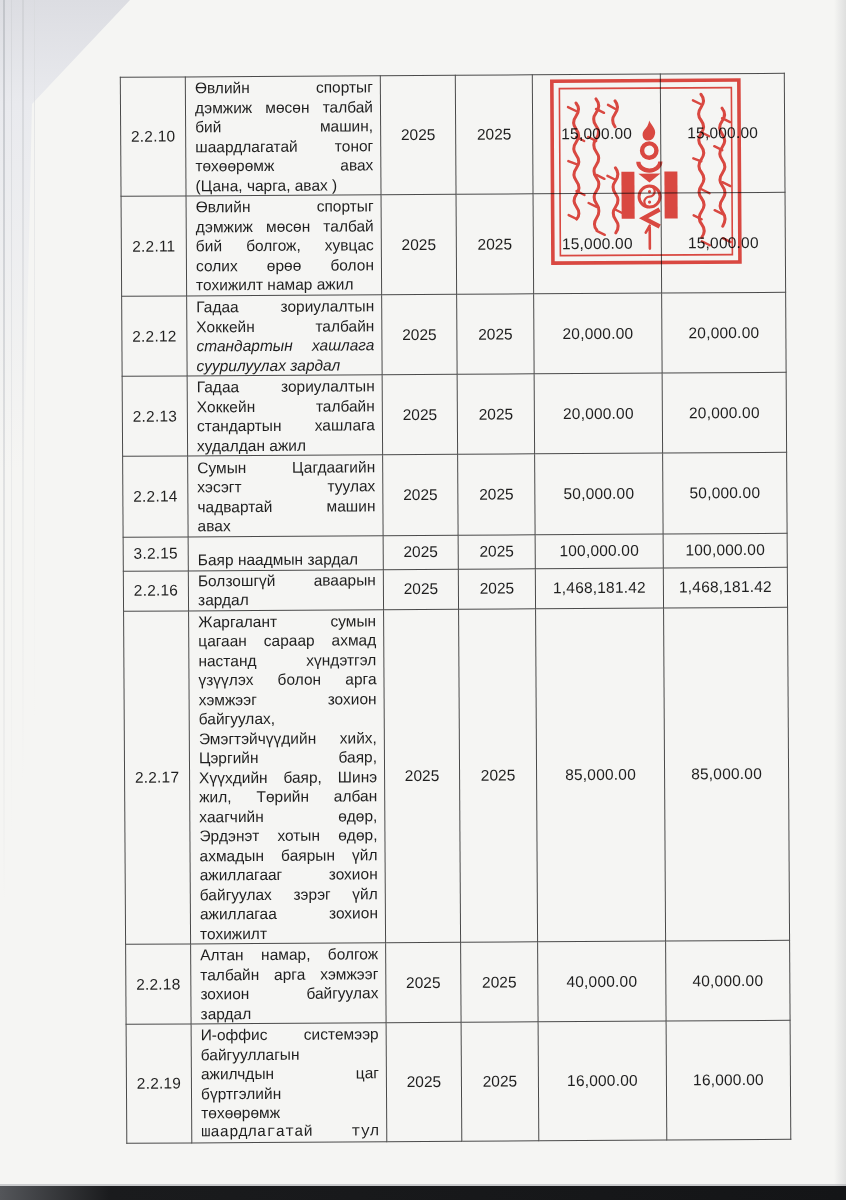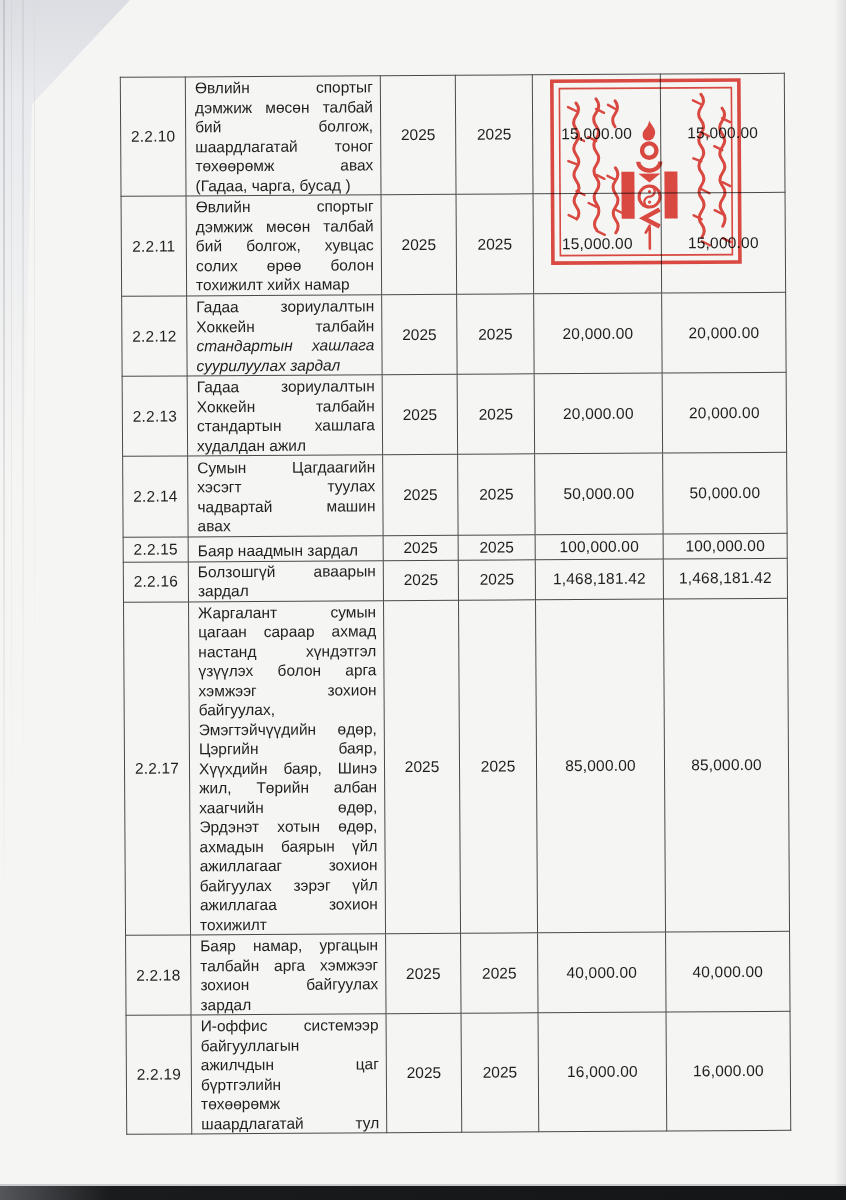--- a/index.html
+++ b/index.html
@@ -39,21 +39,21 @@
   table.budget td{
     border:1px solid #4a4a4a;vertical-align:middle;
     padding:0;overflow:hidden;
   }
   td.c-no{text-align:center;letter-spacing:.2px;}
   td.c-desc{vertical-align:top;}
   .desc{padding:1px 7px 0 9px;}
   .desc .line{line-height:19.5px;text-align:justify;text-align-last:justify;white-space:nowrap;}
   .desc .line{white-space:normal;}
   .desc .line:last-child{text-align-last:left;}
-  .desc.justify-all .line:last-child{text-align-last:justify;}
+  .desc.justify-all .line:last-child{text-align-last:justify;font-family:Liberation Mono, monospace;}
   .desc .line.it{font-style:italic;}
   td.c-year{text-align:center;}
   td.c-amt{text-align:center;letter-spacing:.2px;}
   
   .stamp{position:absolute;left:552px;top:79px;width:193px;height:188px;
     mix-blend-mode:multiply;opacity:.93;}
 </style>
 </head>
 <body>
 
@@ -72,40 +72,40 @@
         <col style="width:128px">
         <col style="width:124px">
     </colgroup>
     <tbody>
       <tr style="height:117px">
         <td class="c-no">2.2.10</td>
         <td class="c-desc">
             <div class="desc">
               <div class="line">Өвлийн спортыг</div>
               <div class="line">дэмжиж мөсөн талбай</div>
-              <div class="line">бий болгож,</div>
+              <div class="line">бий машин,</div>
               <div class="line">шаардлагатай тоног</div>
               <div class="line">төхөөрөмж авах</div>
-              <div class="line">(Гадаа, чарга, бусад )</div>
+              <div class="line">(Цана, чарга, авах )</div>
             </div>
           </td>
         <td class="c-year">2025</td>
         <td class="c-year">2025</td>
         <td class="c-amt">15,000.00</td>
         <td class="c-amt">15,000.00</td>
       </tr>
       <tr style="height:100px">
         <td class="c-no">2.2.11</td>
         <td class="c-desc">
             <div class="desc">
               <div class="line">Өвлийн спортыг</div>
               <div class="line">дэмжиж мөсөн талбай</div>
               <div class="line">бий болгож, хувцас</div>
               <div class="line">солих өрөө болон</div>
-              <div class="line">тохижилт хийх намар</div>
+              <div class="line">тохижилт намар ажил</div>
             </div>
           </td>
         <td class="c-year">2025</td>
         <td class="c-year">2025</td>
         <td class="c-amt">15,000.00</td>
         <td class="c-amt">15,000.00</td>
       </tr>
       <tr style="height:79px">
         <td class="c-no">2.2.12</td>
         <td class="c-desc">
@@ -145,23 +145,23 @@
               <div class="line">чадвартай машин</div>
               <div class="line">авах</div>
             </div>
           </td>
         <td class="c-year">2025</td>
         <td class="c-year">2025</td>
         <td class="c-amt">50,000.00</td>
         <td class="c-amt">50,000.00</td>
       </tr>
       <tr style="height:21px">
-        <td class="c-no">2.2.15</td>
-        <td class="c-desc">
-            <div class="desc" style="padding-top:4px">
+        <td class="c-no">3.2.15</td>
+        <td class="c-desc">
+            <div class="desc" style="padding-top:13px">
               <div class="line">Баяр наадмын зардал</div>
             </div>
           </td>
         <td class="c-year">2025</td>
         <td class="c-year">2025</td>
         <td class="c-amt">100,000.00</td>
         <td class="c-amt">100,000.00</td>
       </tr>
       <tr style="height:36px">
         <td class="c-no">2.2.16</td>
@@ -179,21 +179,21 @@
       <tr style="height:333px">
         <td class="c-no">2.2.17</td>
         <td class="c-desc">
             <div class="desc">
               <div class="line">Жаргалант сумын</div>
               <div class="line">цагаан сараар ахмад</div>
               <div class="line">настанд хүндэтгэл</div>
               <div class="line">үзүүлэх болон арга</div>
               <div class="line">хэмжээг зохион</div>
               <div class="line">байгуулах,</div>
-              <div class="line">Эмэгтэйчүүдийн өдөр,</div>
+              <div class="line">Эмэгтэйчүүдийн хийх,</div>
               <div class="line">Цэргийн баяр,</div>
               <div class="line">Хүүхдийн баяр, Шинэ</div>
               <div class="line">жил, Төрийн албан</div>
               <div class="line">хаагчийн өдөр,</div>
               <div class="line">Эрдэнэт хотын өдөр,</div>
               <div class="line">ахмадын баярын үйл</div>
               <div class="line">ажиллагааг зохион</div>
               <div class="line">байгуулах зэрэг үйл</div>
               <div class="line">ажиллагаа зохион</div>
               <div class="line">тохижилт</div>
@@ -201,21 +201,21 @@
           </td>
         <td class="c-year">2025</td>
         <td class="c-year">2025</td>
         <td class="c-amt">85,000.00</td>
         <td class="c-amt">85,000.00</td>
       </tr>
       <tr style="height:78px">
         <td class="c-no">2.2.18</td>
         <td class="c-desc">
             <div class="desc">
-              <div class="line">Баяр намар, ургацын</div>
+              <div class="line">Алтан намар, болгож</div>
               <div class="line">талбайн арга хэмжээг</div>
               <div class="line">зохион байгуулах</div>
               <div class="line">зардал</div>
             </div>
           </td>
         <td class="c-year">2025</td>
         <td class="c-year">2025</td>
         <td class="c-amt">40,000.00</td>
         <td class="c-amt">40,000.00</td>
       </tr>

